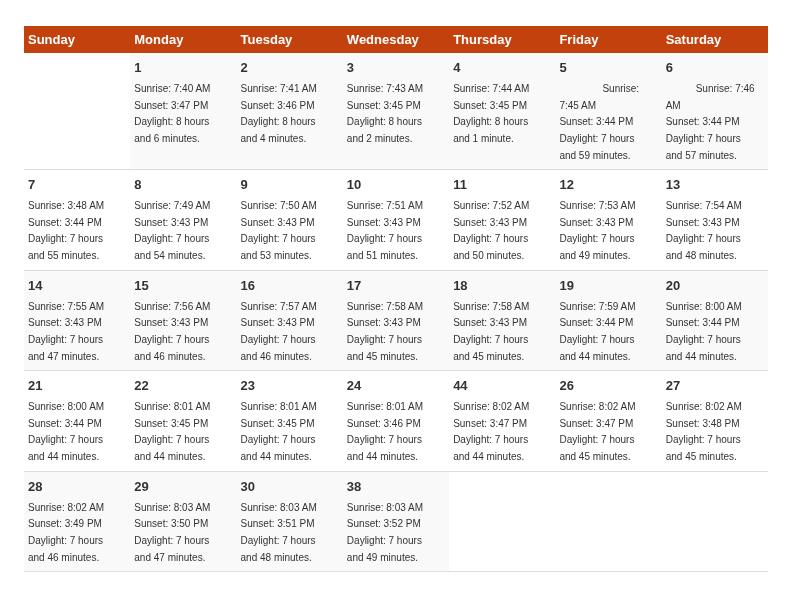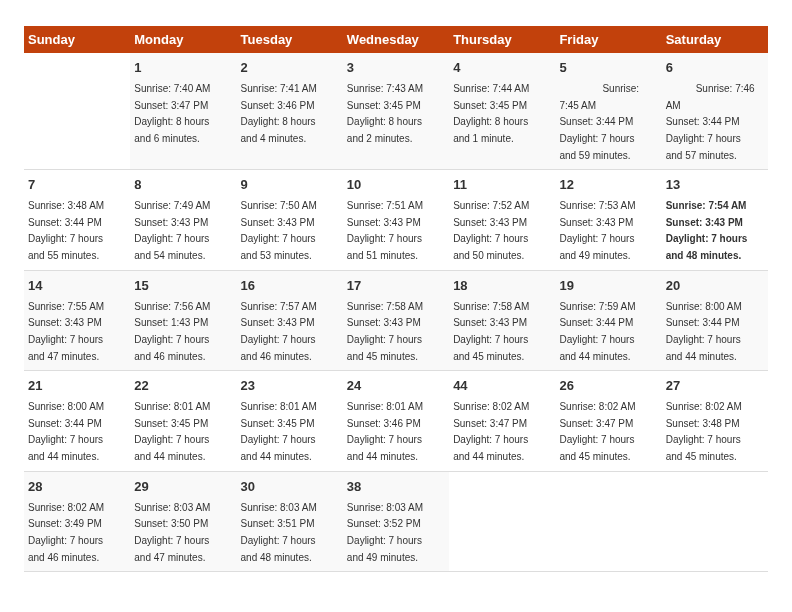--- a/index.html
+++ b/index.html
@@ -150,32 +150,32 @@
 Daylight: 7 hours
 and 51 minutes.</span></td>
         <td><span class="day-num">11</span><span class="day-info" style="white-space: pre-line;">Sunrise: 7:52 AM
 Sunset: 3:43 PM
 Daylight: 7 hours
 and 50 minutes.</span></td>
         <td><span class="day-num">12</span><span class="day-info" style="white-space: pre-line;">Sunrise: 7:53 AM
 Sunset: 3:43 PM
 Daylight: 7 hours
 and 49 minutes.</span></td>
-        <td><span class="day-num">13</span><span class="day-info" style="white-space: pre-line; font-weight: bold;">Sunrise: 7:54 AM
+        <td><span class="day-num">13</span><span class="day-info" style="white-space: pre-line;">Sunrise: 7:54 AM
 Sunset: 3:43 PM
 Daylight: 7 hours
 and 48 minutes.</span></td>
       </tr>
       <tr>
         <td><span class="day-num">14</span><span class="day-info" style="white-space: pre-line;">Sunrise: 7:55 AM
 Sunset: 3:43 PM
 Daylight: 7 hours
 and 47 minutes.</span></td>
         <td><span class="day-num">15</span><span class="day-info" style="white-space: pre-line;">Sunrise: 7:56 AM
-Sunset: 1:43 PM
+Sunset: 3:43 PM
 Daylight: 7 hours
 and 46 minutes.</span></td>
         <td><span class="day-num">16</span><span class="day-info" style="white-space: pre-line;">Sunrise: 7:57 AM
 Sunset: 3:43 PM
 Daylight: 7 hours
 and 46 minutes.</span></td>
         <td><span class="day-num">17</span><span class="day-info" style="white-space: pre-line;">Sunrise: 7:58 AM
 Sunset: 3:43 PM
 Daylight: 7 hours
 and 45 minutes.</span></td>

